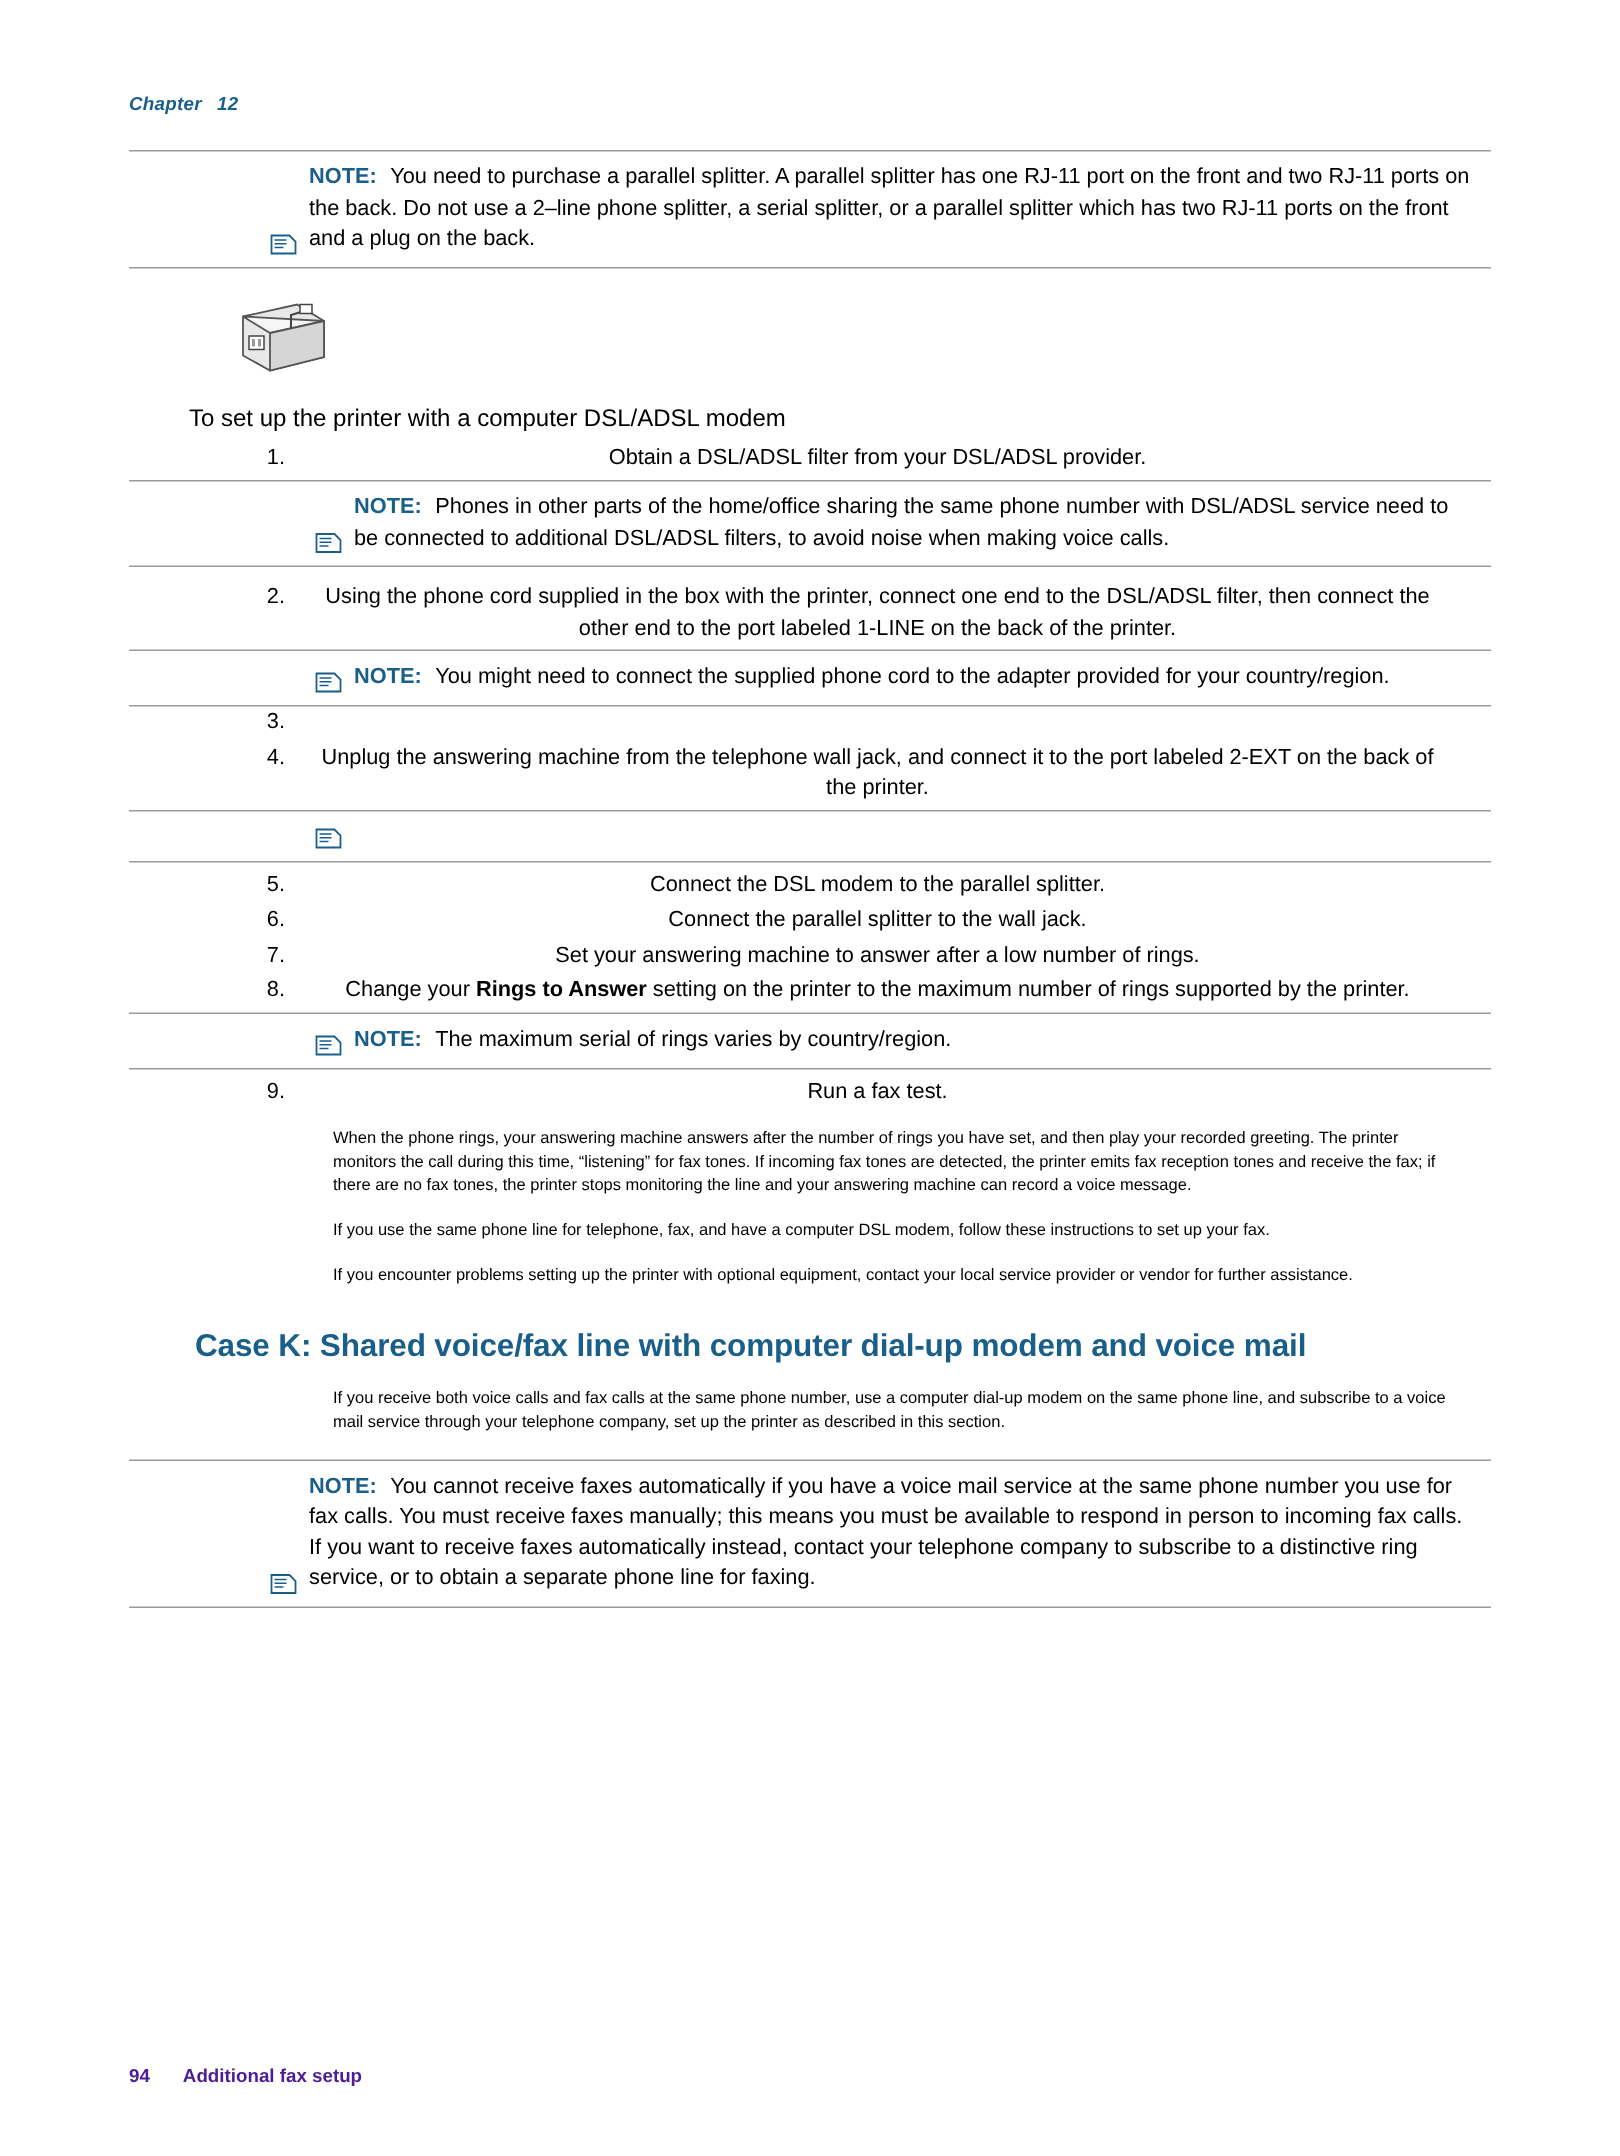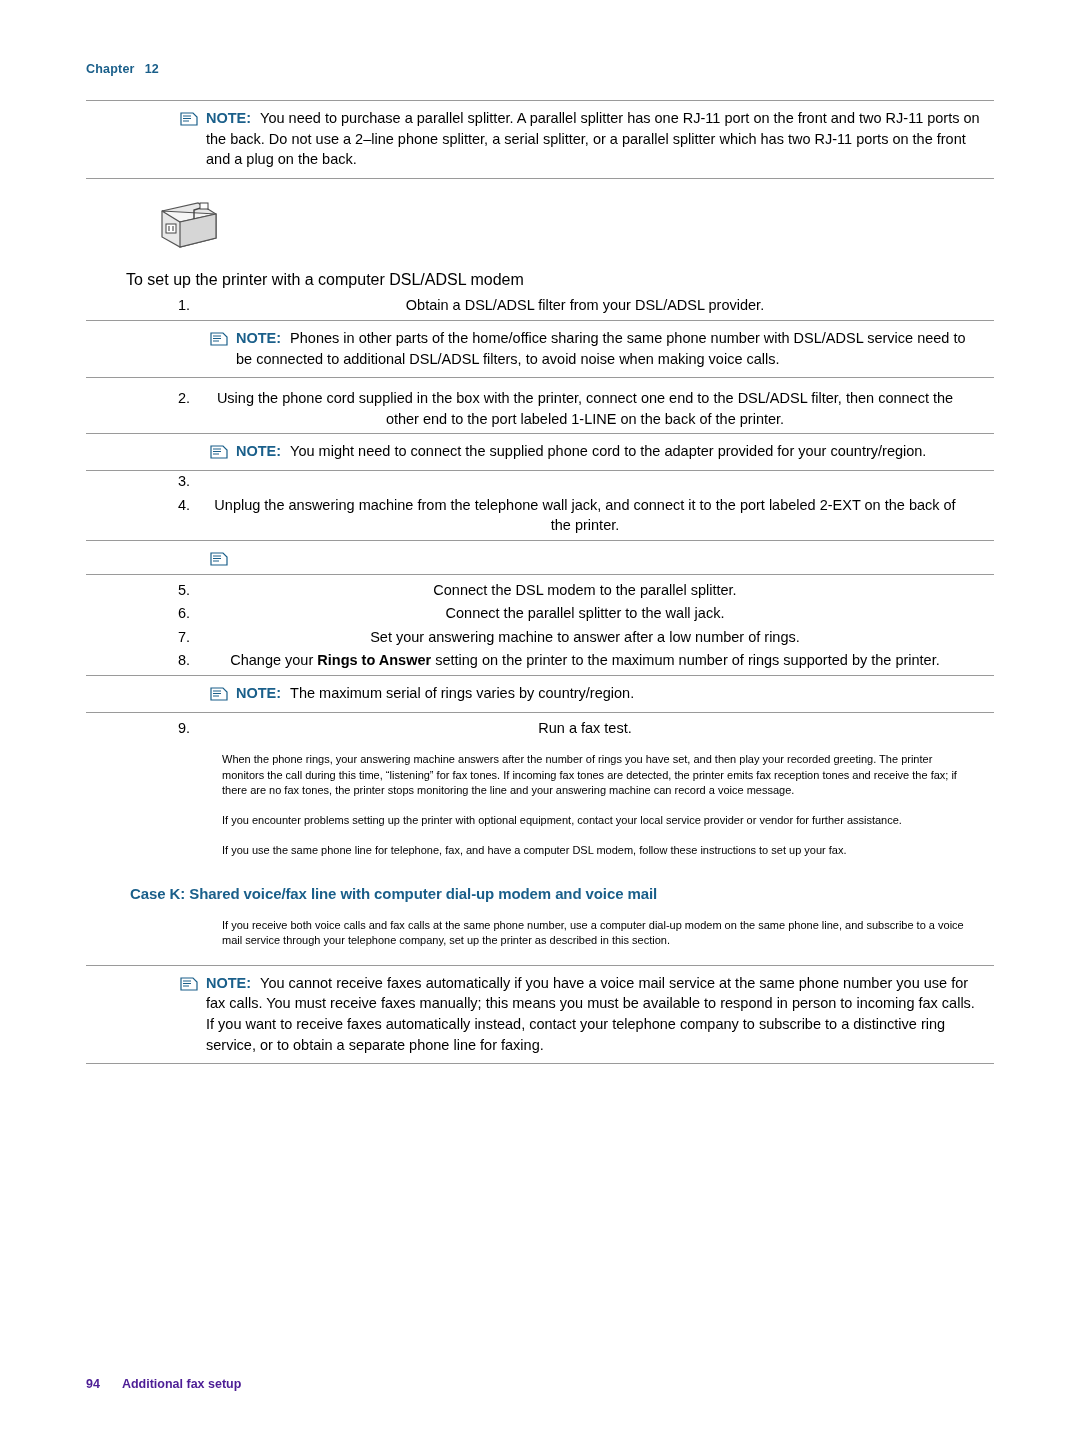--- a/index.html
+++ b/index.html
@@ -22,20 +22,21 @@
     box-sizing: border-box;
   }
   .chapter-head {
     position: absolute;
     left: 86px;
     top: 62px;
     font-size: 12.5px;
     font-weight: bold;
     color: #1a5f8a;
     letter-spacing: 0.2px;
+    font-style: italic;
   }
   .chapter-head .num {
     margin-left: 10px;
   }
   .content {
     position: absolute;
     left: 86px;
     top: 100px;
     width: 908px;
   }
@@ -43,21 +44,21 @@
   
   .note {
     border-top: 1px solid #9a9a9a;
     border-bottom: 1px solid #9a9a9a;
     padding: 7px 0 8px 0;
     margin: 4px 0 0 0;
     display: block;
   }
   .note-inner {
     display: flex;
-    align-items: flex-start;
+    align-items: flex-end;
     padding-left: 94px;
     padding-right: 14px;
   }
   .note-indent-2 {
     padding-left: 124px;
   }
   .note-icon {
     flex: 0 0 auto;
     width: 18px;
     height: 15px;
@@ -131,21 +132,21 @@
   .para-sub {
     font-size: 14.5px;
     line-height: 1.42;
     margin: 12px 0 10px 136px;
     padding-right: 40px;
   }
   .spacer-sm { height: 10px; }
   .spacer-xs { height: 5px; }
 
   h2.case-heading {
-    font-size: 15px;
+    font-size: 21px;
     font-weight: bold;
     color: #1a5f8a;
     margin: 26px 0 0 44px;
     line-height: 1.3;
     letter-spacing: -0.1px;
   }
 
   .footer {
     position: absolute;
     left: 86px;
@@ -299,23 +300,23 @@
       <div class="spacer-xs"></div>
 
       <li class="step">
         <span class="step-num">9.</span>
         <span class="step-text">Run a fax test.</span>
       </li>
     </ol>
 
     <div class="para">When the phone rings, your answering machine answers after the number of rings you have set, and then play your recorded greeting. The printer monitors the call during this time, “listening” for fax tones. If incoming fax tones are detected, the printer emits fax reception tones and receive the fax; if there are no fax tones, the printer stops monitoring the line and your answering machine can record a voice message.</div>
 
+    <div class="para">If you use the same phone line for telephone, fax, and have a computer DSL modem, follow these instructions to set up your fax.</div>
+
     <div class="para">If you encounter problems setting up the printer with optional equipment, contact your local service provider or vendor for further assistance.</div>
-
-    <div class="para">If you use the same phone line for telephone, fax, and have a computer DSL modem, follow these instructions to set up your fax.</div>
 
     <h2 class="case-heading">Case K: Shared voice/fax line with computer dial-up modem and voice mail</h2>
 
     <div class="para">If you receive both voice calls and fax calls at the same phone number, use a computer dial-up modem on the same phone line, and subscribe to a voice mail service through your telephone company, set up the printer as described in this section.</div>
 
     <div class="note" style="margin-top:16px;">
       <div class="note-inner" style="padding-left:94px;">
         <span class="note-icon">
           <svg viewBox="0 0 18 15" width="18" height="15" xmlns="http://www.w3.org/2000/svg">
             <path d="M1 2 L13 2 L17 6 L17 14 L1 14 Z" fill="#ffffff" stroke="#1a5f8a" stroke-width="1.2"></path>

